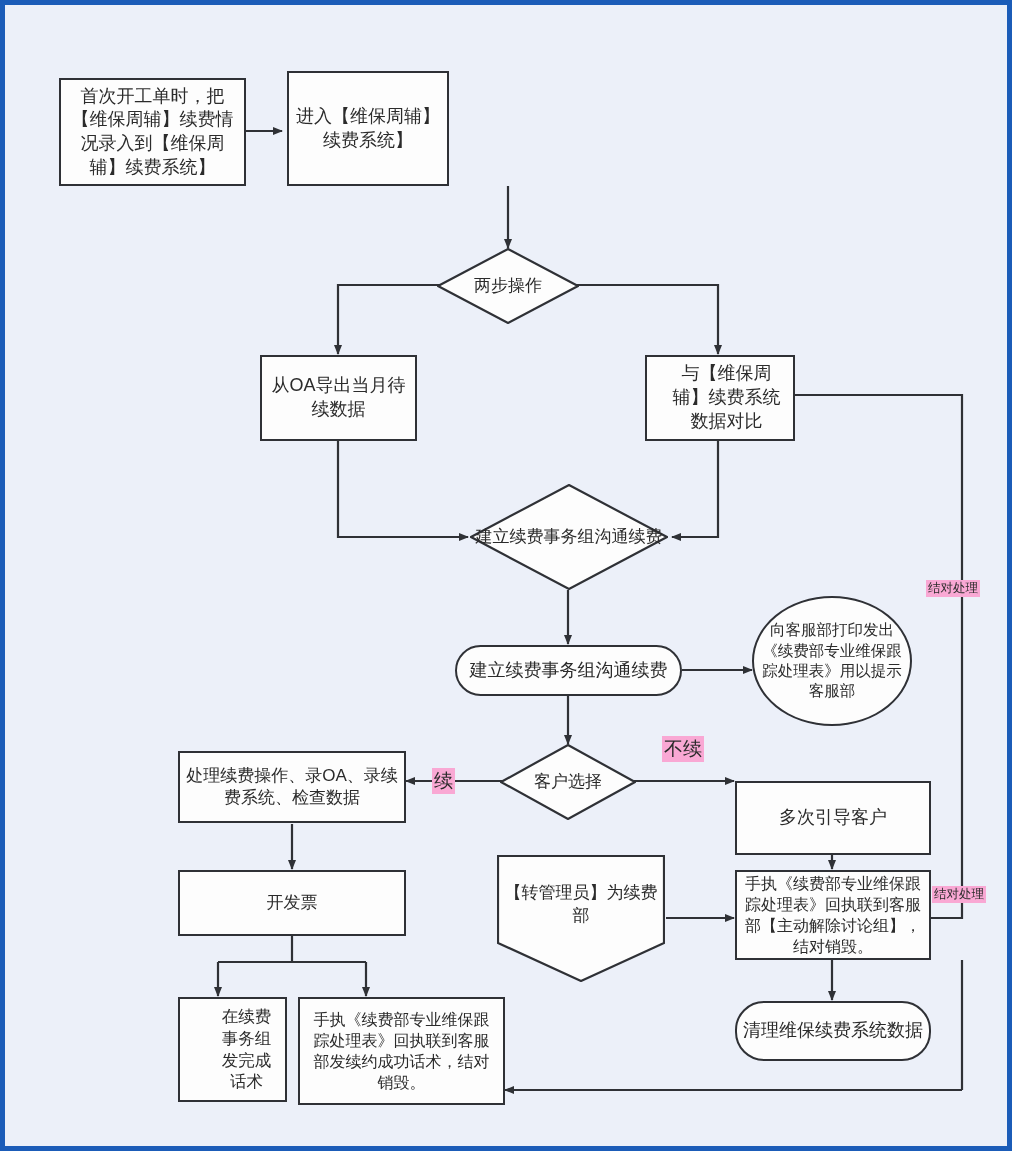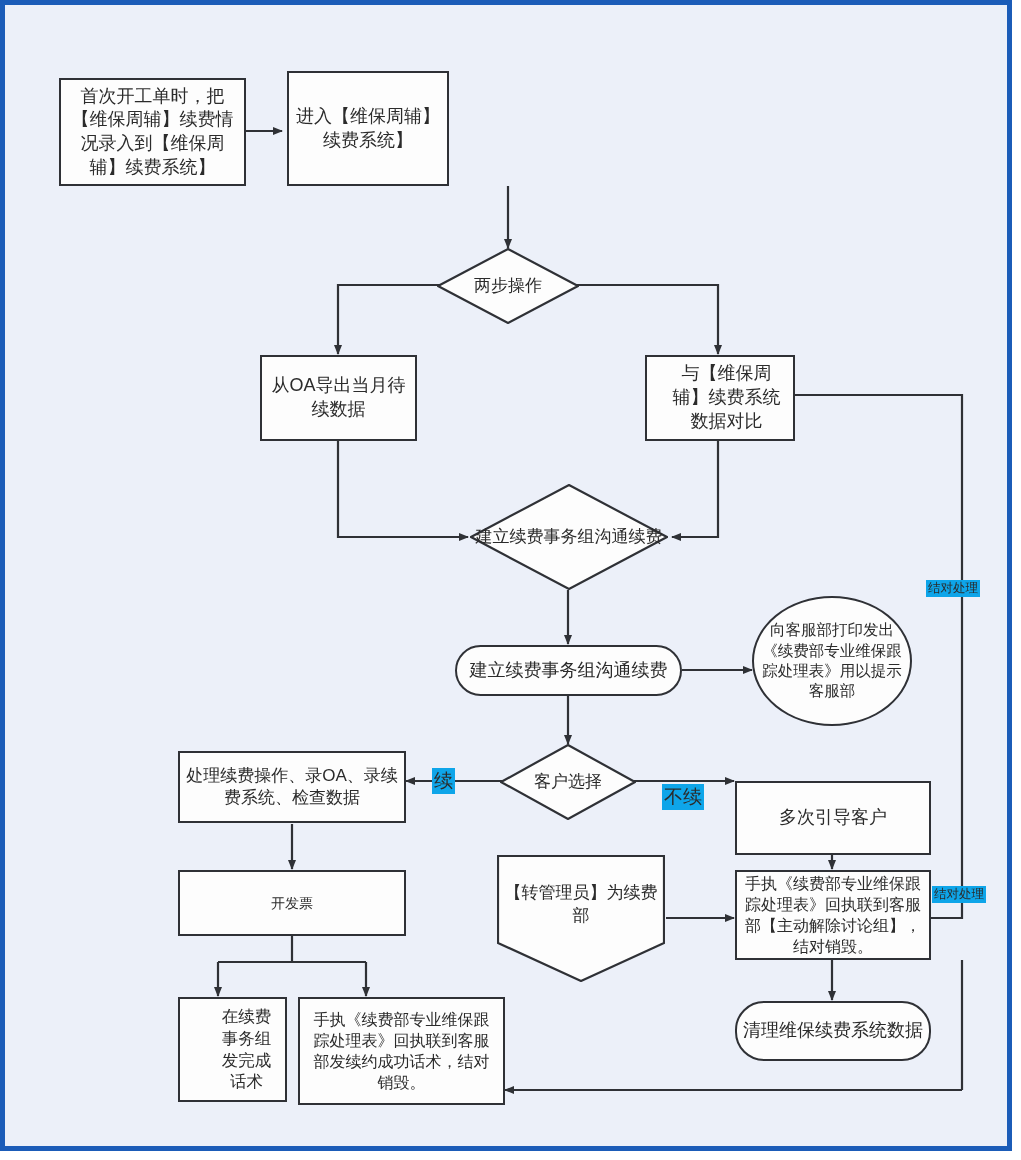--- a/index.html
+++ b/index.html
@@ -90,21 +90,21 @@
     position: relative;
     z-index: 3;
   }
   .txt {
     padding: 0 6px;
     z-index: 3;
     position: relative;
   }
   .edge-label {
     position: absolute;
-    background: #0ea5e9;
+    background: #f9a8d4;
     color: #2b2b2b;
     padding: 0 2px;
     white-space: nowrap;
     z-index: 5;
   }
   .el-big { font-size: 19px; }
   .el-small { font-size: 12.5px; }
 </style>
 </head>
 <body>
@@ -210,21 +210,21 @@
     </div>
 
     <div class="node rect" style="left:178px; top:751px; width:228px; height:72px; font-size:17px;">
       <span class="txt">处理续费操作、录OA、录续费系统、检查数据</span>
     </div>
 
     <div class="node rect" style="left:735px; top:749px; width:196px; height:74px; font-size:18px;margin-top:32px;">
       <span class="txt">多次引导客户</span>
     </div>
 
-    <div class="node rect" style="left:178px; top:870px; width:228px; height:66px; font-size:14px;">
+    <div class="node rect" style="left:178px; top:870px; width:228px; height:66px; font-size:17px;">
       <span class="txt">开发票</span>
     </div>
 
     <div class="node penta" style="left:497px; top:855px; width:168px; height:127px; font-size:17px;">
       <svg class="pshape" viewBox="0 0 168 127" preserveAspectRatio="none">
         <polygon points="1,1 167,1 167,88 84,126 1,88" fill="#fdfdfd" stroke="#2f3136" stroke-width="2.2"></polygon>
       </svg>
       <span class="plabel" style="margin-bottom:28px;">【转管理员】为续费部</span>
     </div>
 
@@ -238,18 +238,18 @@
 
     <div class="node rect" style="left:298px; top:997px; width:207px; height:108px; font-size:16px;">
       <span class="txt">手执《续费部专业维保跟踪处理表》回执联到客服部发续约成功话术，结对销毁。</span>
     </div>
 
     <div class="node rect" style="left:735px; top:1001px; width:196px; height:60px; font-size:18px;border-radius:29px;">
       <span class="txt">清理维保续费系统数据</span>
     </div>
 
     <div class="edge-label el-big" style="left:432px; top:768px;">续</div>
-    <div class="edge-label el-big" style="left:662px; top:784px;">不续</div>
+    <div class="edge-label el-big" style="left:662px; top:736px;">不续</div>
     <div class="edge-label el-small" style="left:926px; top:580px;">结对处理</div>
     <div class="edge-label el-small" style="left:932px; top:886px;">结对处理</div>
 
   </div>
 </div>
 
 </body></html>

